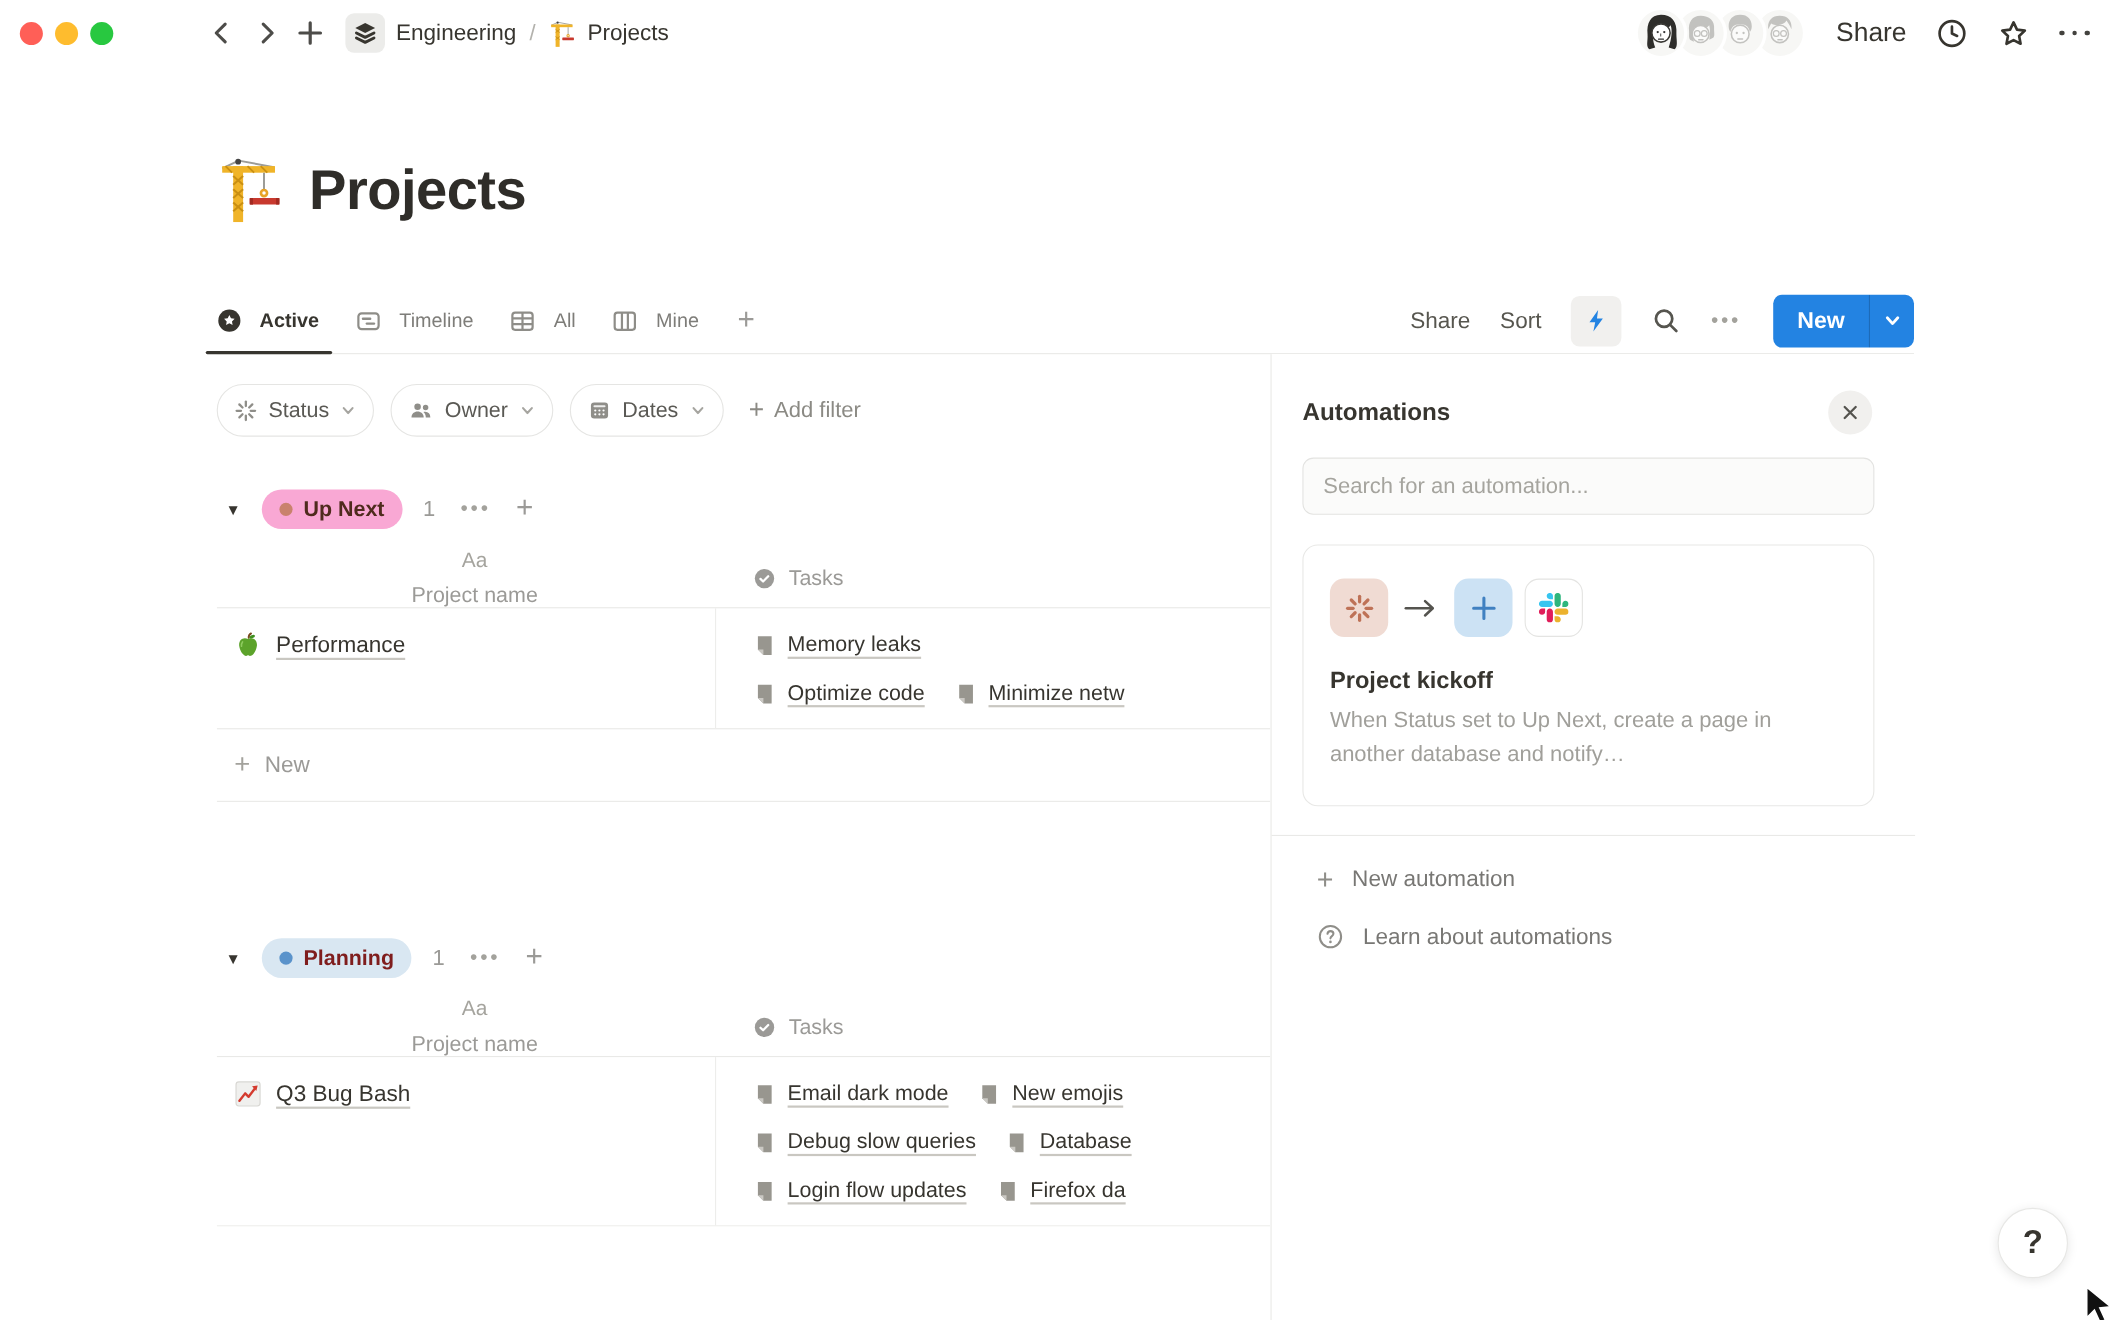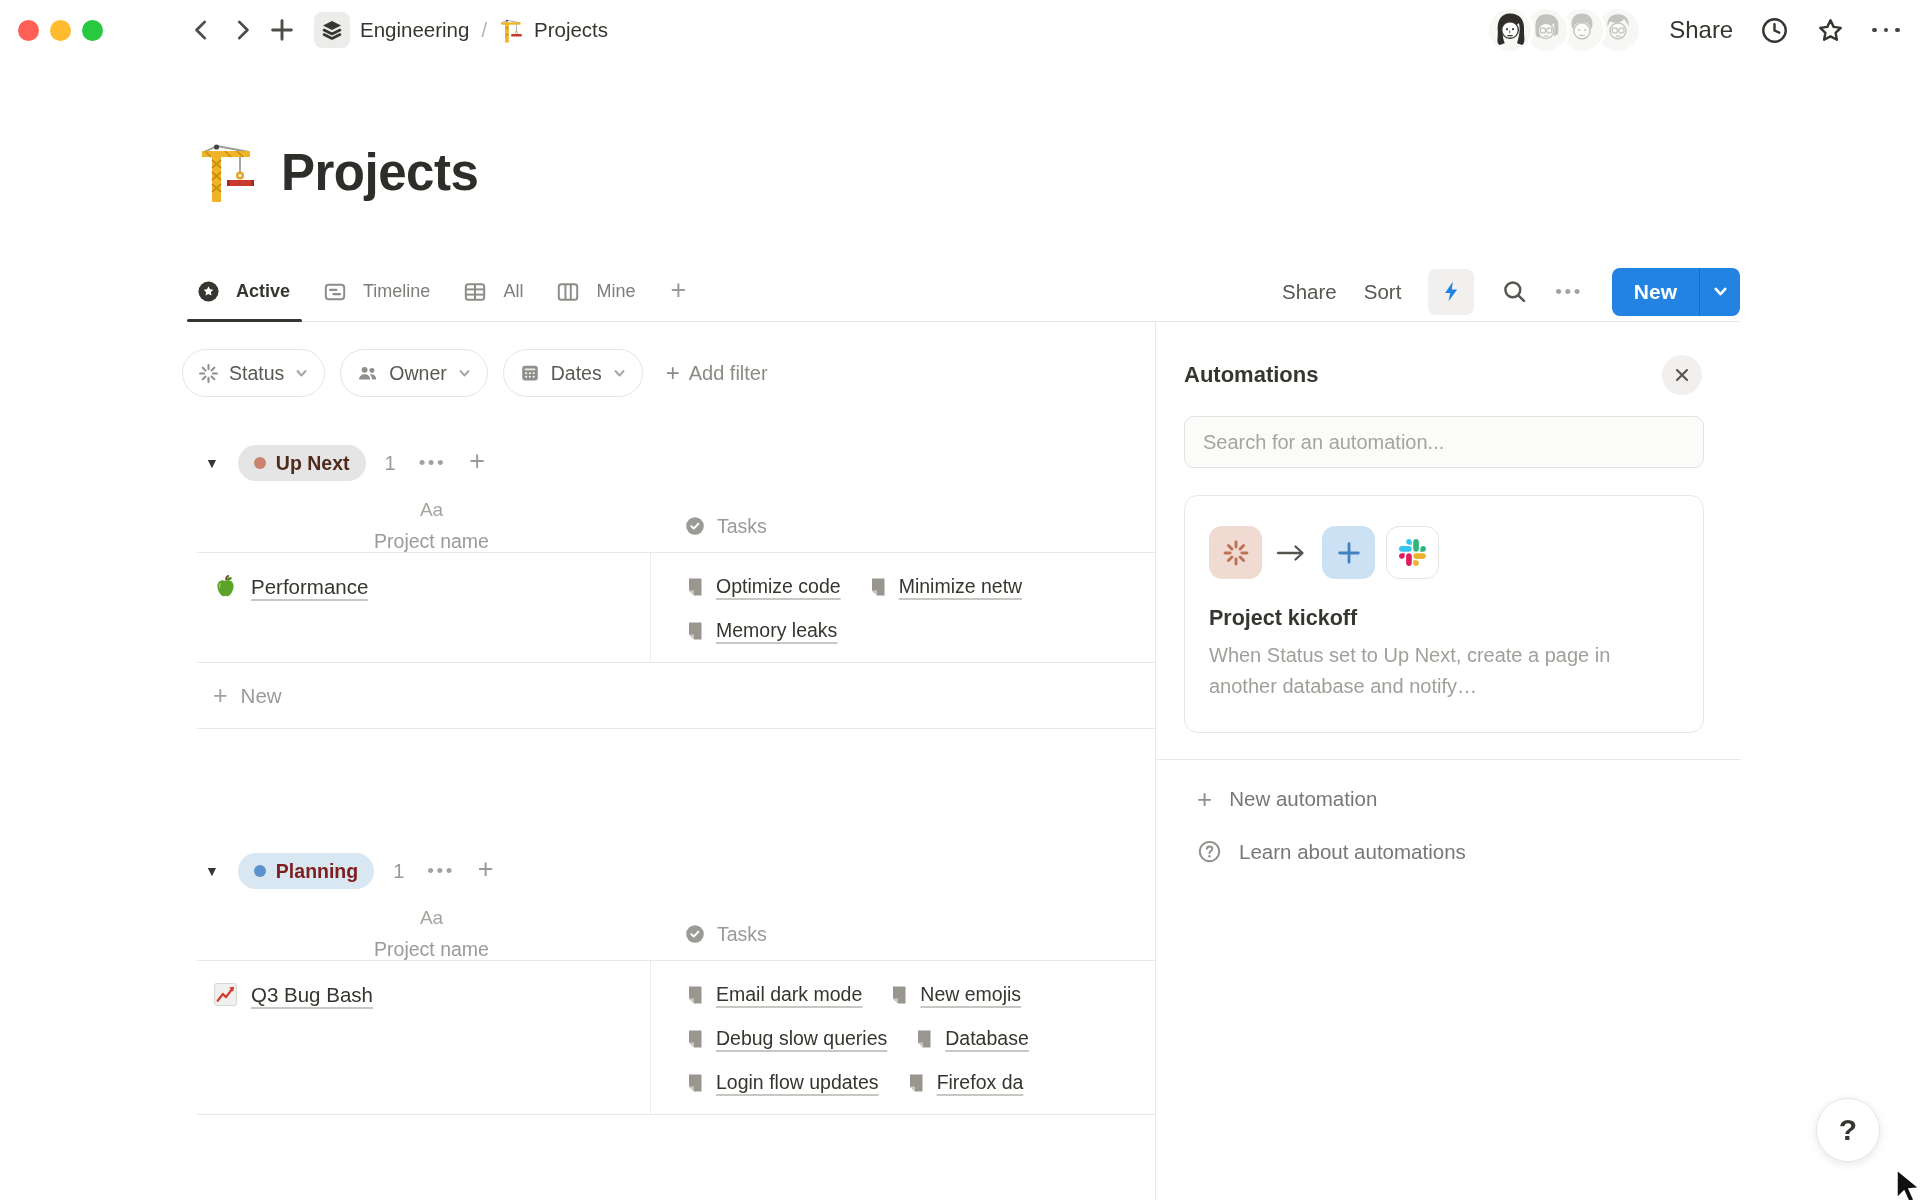--- a/index.html
+++ b/index.html
@@ -45,33 +45,33 @@
   .tab-plus{font-size:27px;color:#9B9A97;margin-left:2px;margin-top:-3px;}
   .toolbar{position:absolute;right:0;top:0;height:59px;display:flex;align-items:center;gap:27px;}
   .tool-label{font-size:20.5px;color:#57564F;}
   .bolt-box{width:46px;height:46px;border-radius:8px;background:#F1F0EE;display:flex;align-items:center;justify-content:center;}
   .btn-new{display:flex;height:48px;border-radius:8px;background:#2383E2;color:#fff;align-items:stretch;overflow:hidden;margin-left:2px;}
   .btn-new .lbl{display:flex;align-items:center;padding:0 22px;font-size:21px;font-weight:700;}
   .btn-new .sep{width:1px;background:rgba(0,0,0,.18);}
   .btn-new .chev{display:flex;align-items:center;justify-content:center;width:40px;}
 
   
-  .filter-row{position:absolute;left:182px;top:349px;display:flex;align-items:center;gap:15px;}
+  .filter-row{position:absolute;left:197px;top:349px;display:flex;align-items:center;gap:15px;}
   .chip{height:46px;border:1px solid #E5E5E3;border-radius:24px;display:flex;align-items:center;gap:10px;padding:0 15px 0 15px;font-size:19.5px;color:#5A5954;background:#fff;}
   .add-filter{display:flex;align-items:center;gap:9px;color:#8B8A84;font-size:20px;margin-left:8px;}
   .add-filter .pl{font-size:24px;line-height:1;color:#8B8A84;}
 
   
   .group{position:absolute;left:197px;width:958px;overflow:hidden;}
   .g1{top:440px;} .g2{top:848px;}
   .group-header{display:flex;align-items:center;gap:15px;height:46px;padding-left:8px;}
   .tri{font-size:14px;color:#37352F;margin-right:4px;}
   .pill{height:36px;border-radius:18px;display:flex;align-items:center;gap:10px;padding:0 16px;font-weight:700;font-size:19.5px;}
   .pill .dot{width:12px;height:12px;border-radius:50%;}
-  .pill-upnext{background:#e5e5e5;color:#4F2B1D;}
+  .pill-upnext{background:#f9a8d4;color:#4F2B1D;}
   .pill-upnext .dot{background:#C9826C;}
   .pill-planning{background:#D9E7F2;color:#7f1d1d;}
   .pill-planning .dot{background:#5A93CB;}
   .g-count{color:#9B9A97;font-size:20px;margin-left:4px;}
   .g-dots{color:#A3A29C;font-size:19px;letter-spacing:2.5px;margin-left:8px;}
   .g-plus{color:#9B9A97;font-size:27px;margin-left:8px;margin-top:-3px;}
   .thead{display:flex;height:52px;margin-top:14px;border-bottom:1px solid #E9E9E7;align-items:center;font-size:19.5px;color:#9B9A97;}
   .th-name{width:453px;display:flex;gap:9px;padding-left:16px;align-items:center;box-sizing:border-box;flex-direction:column;}
   .th-aa{font-size:19px;color:#A5A49E;}
   .th-tasks{flex:1;display:flex;gap:11px;padding-left:34px;align-items:center;}
@@ -412,37 +412,37 @@
         </span>
         <span class="ulink">Performance</span>
       </div>
       <div class="td-tasks">
         <div class="task-line">
           <span class="task">
             <svg width="20" height="20" viewBox="0 0 20 20">
                 <path d="M4 1.5h12.5V18.5H9L4 13.5z" fill="#98968F"></path>
                 <path d="M4 13.5 9 18.5 9 13.5z" fill="#CBC9C4"></path>
               </svg>
+            <span class="ulink">Memory leaks</span>
+          </span>
+        </div>
+        <div class="task-line">
+          <span class="task">
+            <svg width="20" height="20" viewBox="0 0 20 20">
+                <path d="M4 1.5h12.5V18.5H9L4 13.5z" fill="#98968F"></path>
+                <path d="M4 13.5 9 18.5 9 13.5z" fill="#CBC9C4"></path>
+              </svg>
             <span class="ulink">Optimize code</span>
           </span>
           <span class="task">
             <svg width="20" height="20" viewBox="0 0 20 20">
                 <path d="M4 1.5h12.5V18.5H9L4 13.5z" fill="#98968F"></path>
                 <path d="M4 13.5 9 18.5 9 13.5z" fill="#CBC9C4"></path>
               </svg>
             <span class="ulink">Minimize netw</span>
-          </span>
-        </div>
-        <div class="task-line">
-          <span class="task">
-            <svg width="20" height="20" viewBox="0 0 20 20">
-                <path d="M4 1.5h12.5V18.5H9L4 13.5z" fill="#98968F"></path>
-                <path d="M4 13.5 9 18.5 9 13.5z" fill="#CBC9C4"></path>
-              </svg>
-            <span class="ulink">Memory leaks</span>
           </span>
         </div>
       </div>
     </div>
     <div class="row-new">
       <span class="pl">+</span>
       <span>New</span>
     </div>
   </div>
 

